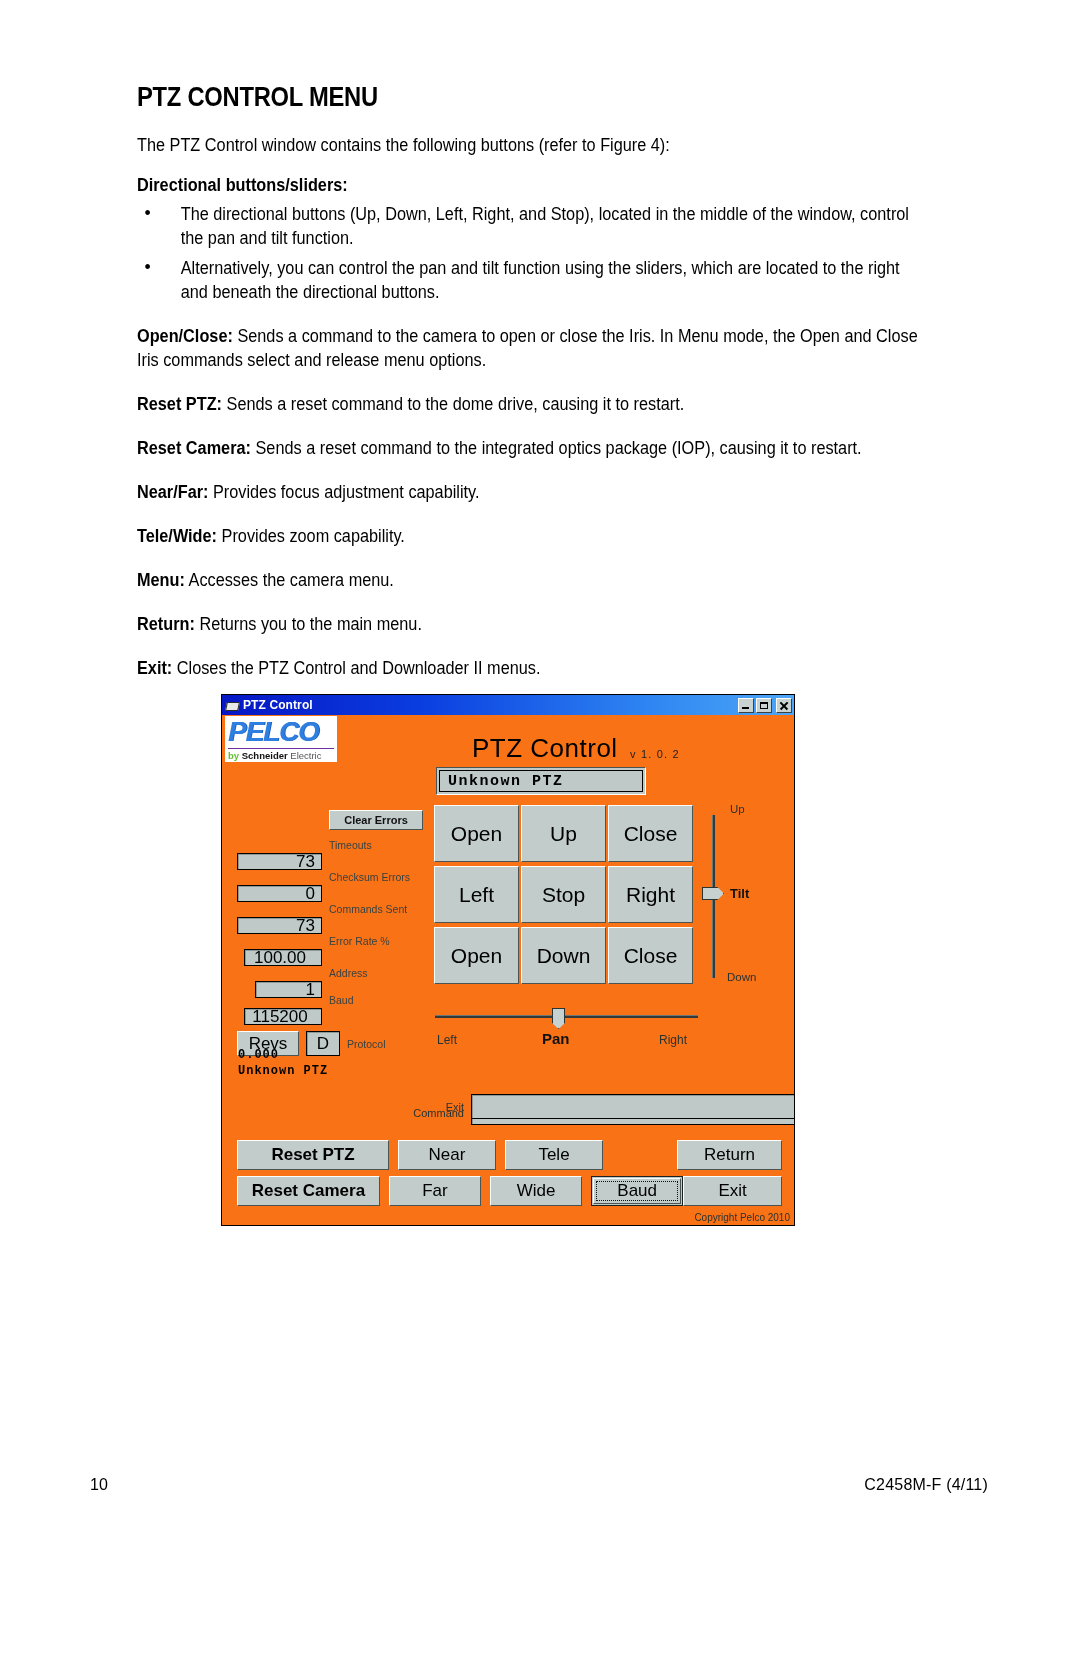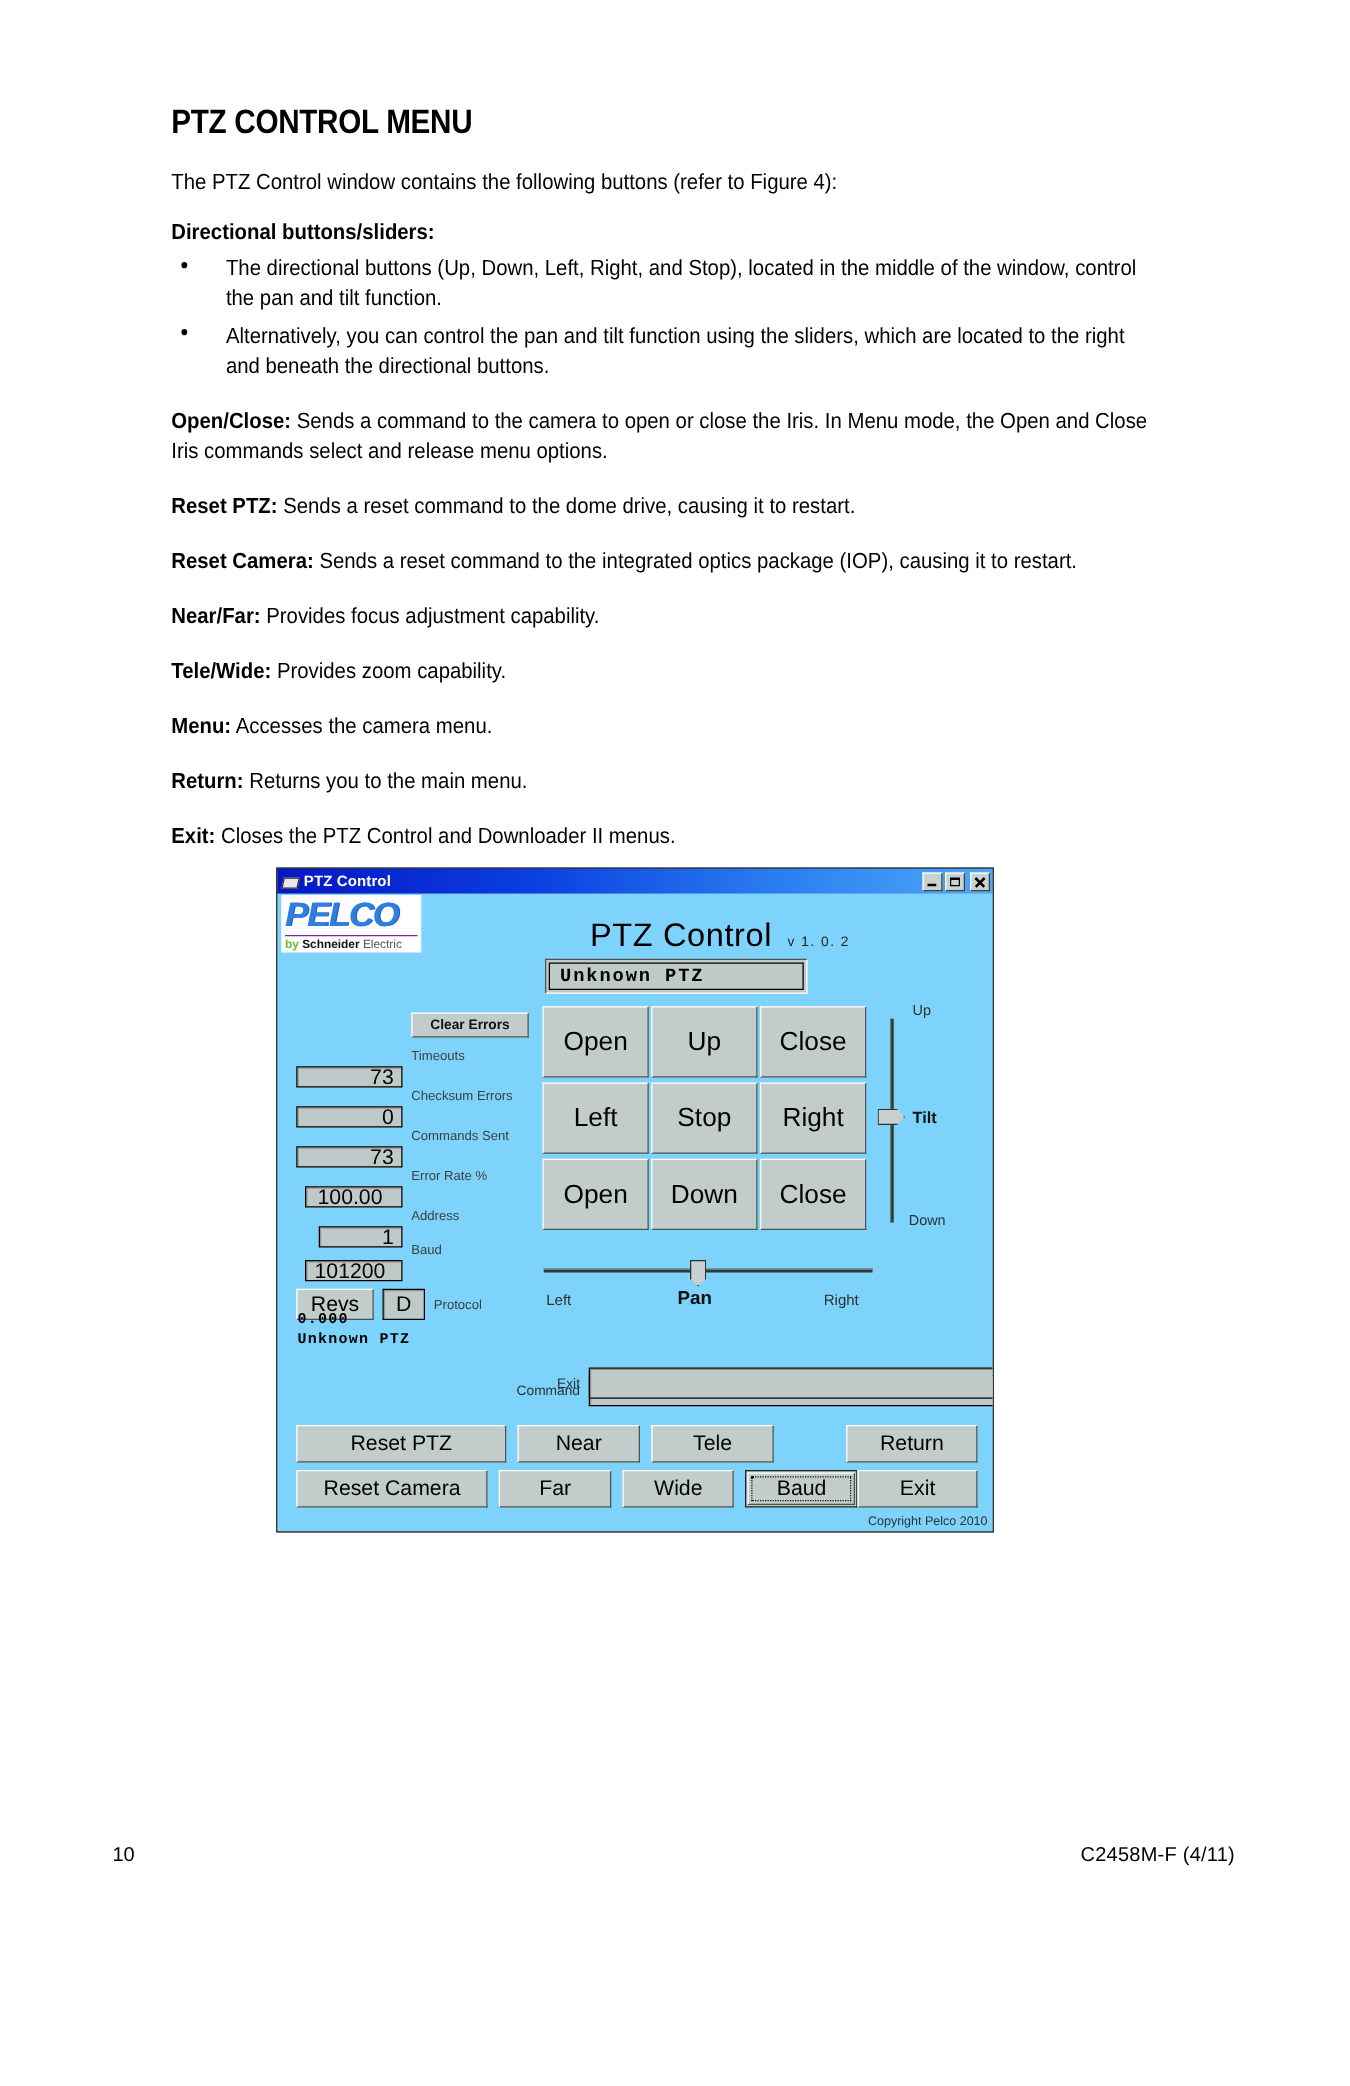--- a/index.html
+++ b/index.html
@@ -156,21 +156,21 @@
     width: 10px; height: 1.6px;
     background: #000;
   }
   .tb-cl-wrap { margin-left: 2px; }
   .tb-btn .g-cl1 { transform: rotate(45deg); }
   .tb-btn .g-cl2 { transform: rotate(-45deg); }
 
   .client {
     position: relative;
     height: 510px;
-    background: #7dd3fc;
+    background: #f97316;
     overflow: hidden;
   }
 
   
   .logo {
     position: absolute;
     left: 3px;
     top: 1px;
     width: 112px;
     background: #ffffff;
@@ -446,21 +446,21 @@
     margin-bottom: 6px;
   }
   .btm-btn {
     height: 30px;
     display: flex;
     align-items: center;
     justify-content: center;
     font-size: 17px;
     color: #000;
   }
-  .w-reset { width: 168px; }
+  .w-reset { width: 152px; font-weight: bold; }
   .w-mid { width: 98px; margin-left: 9px; }
   .w-right { width: 105px; }
   .spacer-right { margin-left: auto; }
   .focused {
     outline: 1.5px dotted #111;
     outline-offset: -4px;
     border-top-color: #ffffff;
     border-left-color: #ffffff;
   }
   .menu-wrap {
@@ -598,21 +598,21 @@
       </div>
       <div class="stat-row" style="left:22px; top:214px;">
         <div class="stat-box" style="width:78px; justify-content:center;">100.00</div>
         <div class="stat-label">Error Rate %</div>
       </div>
       <div class="stat-row" style="left:33px; top:246px;">
         <div class="stat-box" style="width:67px;">1</div>
         <div class="stat-label">Address</div>
       </div>
       <div class="stat-row" style="left:22px; top:273px;">
-        <div class="stat-box" style="width:78px; justify-content:center;">101200</div>
+        <div class="stat-box" style="width:78px; justify-content:center;">115200</div>
         <div class="stat-label">Baud</div>
       </div>
 
       <div class="revs-row">
         <div class="revs-btn raised">Revs</div>
         <div class="proto-box">D</div>
         <div class="stat-label">Protocol</div>
       </div>
 
       <div class="mono-status">

